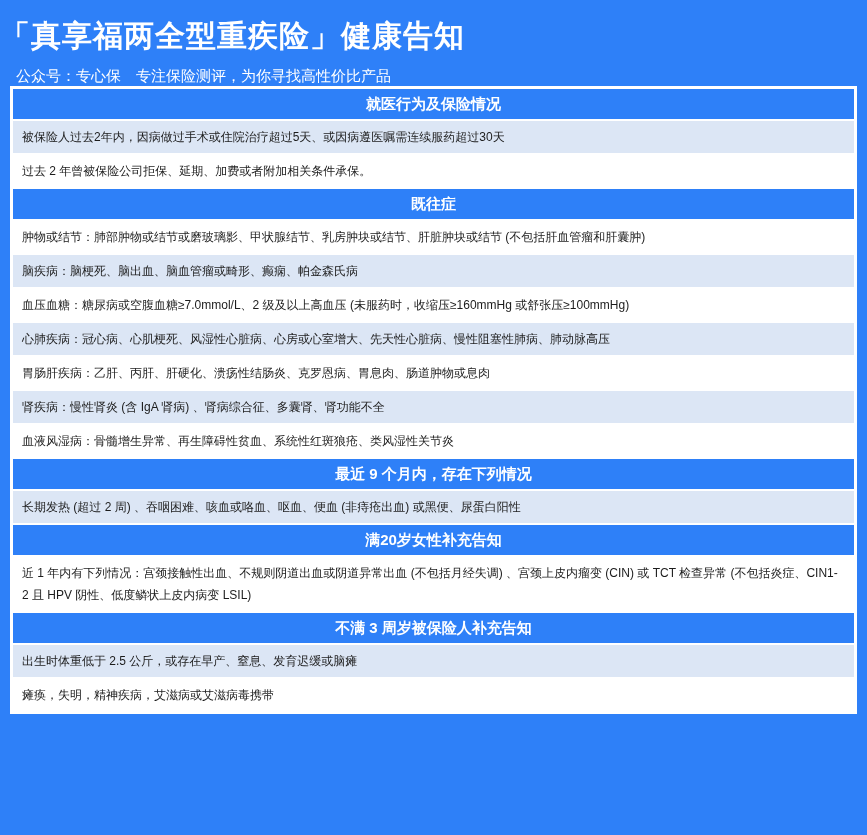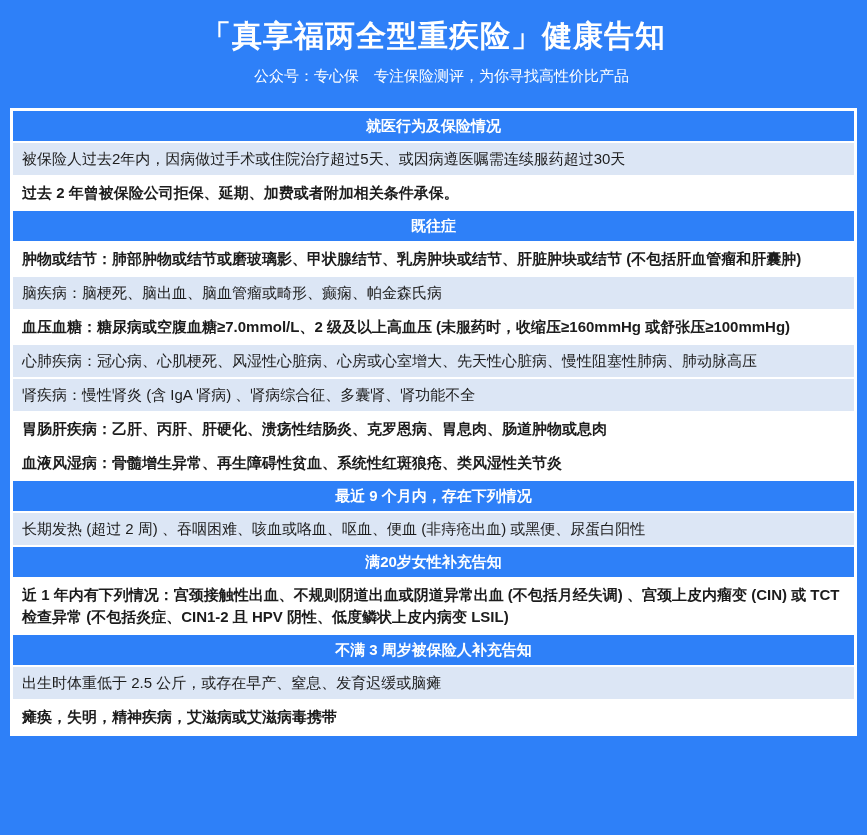--- a/index.html
+++ b/index.html
@@ -12,24 +12,23 @@
   }
   html,body{margin:0;padding:0;}
   body{
     width:867px;height:835px;
     background:var(--page-blue);
     font-family:"Liberation Sans","DejaVu Sans",sans-serif;
     overflow:hidden;
     box-sizing:border-box;
   }
   .page-header{
-    text-align:center;
     color:var(--header-text);
     padding-top:17px;
-    height:108px;
+    height:86px;
     box-sizing:border-box;
   }
   .page-title{
     margin:0 0 11px 0;
     font-size:30px;
     line-height:38px;
     font-weight:bold;
     letter-spacing:1px;
   }
   .page-subtitle{
@@ -49,49 +48,49 @@
     color:var(--header-text);
     font-size:15px;
     font-weight:bold;
     text-align:center;
     line-height:20px;
     padding:5px 3px;
     border-bottom:2px solid #ffffff;
   }
   .table-row{
     color:var(--text-dark);
-    font-size:15px;
+    font-size:12px;
     line-height:22px;
     padding:5px 10px 5px 9px;
     border-bottom:2px solid #ffffff;
     text-align:left;
   }
   .table-row.alt{ background:var(--row-alt); }
-  .table-row.plain{ background:var(--row-white);font-weight:bold; }
+  .table-row.plain{ background:var(--row-white); }
   .notice-table > div:last-child{ border-bottom:none; }
 </style>
 </head>
 <body>
 
 <header class="page-header">
   <h1 class="page-title">「真享福两全型重疾险」健康告知</h1>
   <p class="page-subtitle">公众号：专心保　专注保险测评，为你寻找高性价比产品</p>
 </header>
 
 <div class="notice-table" id="notice-table">
     <div class="section-header">就医行为及保险情况</div>
     <div class="table-row alt">被保险人过去2年内，因病做过手术或住院治疗超过5天、或因病遵医嘱需连续服药超过30天</div>
     <div class="table-row plain">过去 2 年曾被保险公司拒保、延期、加费或者附加相关条件承保。</div>
     <div class="section-header">既往症</div>
     <div class="table-row plain">肿物或结节：肺部肿物或结节或磨玻璃影、甲状腺结节、乳房肿块或结节、肝脏肿块或结节 (不包括肝血管瘤和肝囊肿)</div>
     <div class="table-row alt">脑疾病：脑梗死、脑出血、脑血管瘤或畸形、癫痫、帕金森氏病</div>
     <div class="table-row plain">血压血糖：糖尿病或空腹血糖≥7.0mmol/L、2 级及以上高血压 (未服药时，收缩压≥160mmHg 或舒张压≥100mmHg)</div>
     <div class="table-row alt">心肺疾病：冠心病、心肌梗死、风湿性心脏病、心房或心室增大、先天性心脏病、慢性阻塞性肺病、肺动脉高压</div>
+    <div class="table-row plain">胃肠肝疾病：乙肝、丙肝、肝硬化、溃疡性结肠炎、克罗恩病、胃息肉、肠道肿物或息肉</div>
     <div class="table-row alt">肾疾病：慢性肾炎 (含 IgA 肾病) 、肾病综合征、多囊肾、肾功能不全</div>
-    <div class="table-row plain">胃肠肝疾病：乙肝、丙肝、肝硬化、溃疡性结肠炎、克罗恩病、胃息肉、肠道肿物或息肉</div>
     <div class="table-row plain">血液风湿病：骨髓增生异常、再生障碍性贫血、系统性红斑狼疮、类风湿性关节炎</div>
     <div class="section-header">最近 9 个月内，存在下列情况</div>
     <div class="table-row alt">长期发热 (超过 2 周) 、吞咽困难、咳血或咯血、呕血、便血 (非痔疮出血) 或黑便、尿蛋白阳性</div>
     <div class="section-header">满20岁女性补充告知</div>
     <div class="table-row plain">近 1 年内有下列情况：宫颈接触性出血、不规则阴道出血或阴道异常出血 (不包括月经失调) 、宫颈上皮内瘤变 (CIN) 或 TCT 检查异常 (不包括炎症、CIN1-2 且 HPV 阴性、低度鳞状上皮内病变 LSIL)</div>
     <div class="section-header">不满 3 周岁被保险人补充告知</div>
     <div class="table-row alt">出生时体重低于 2.5 公斤，或存在早产、窒息、发育迟缓或脑瘫</div>
     <div class="table-row plain">瘫痪，失明，精神疾病，艾滋病或艾滋病毒携带</div>
   </div>
 

